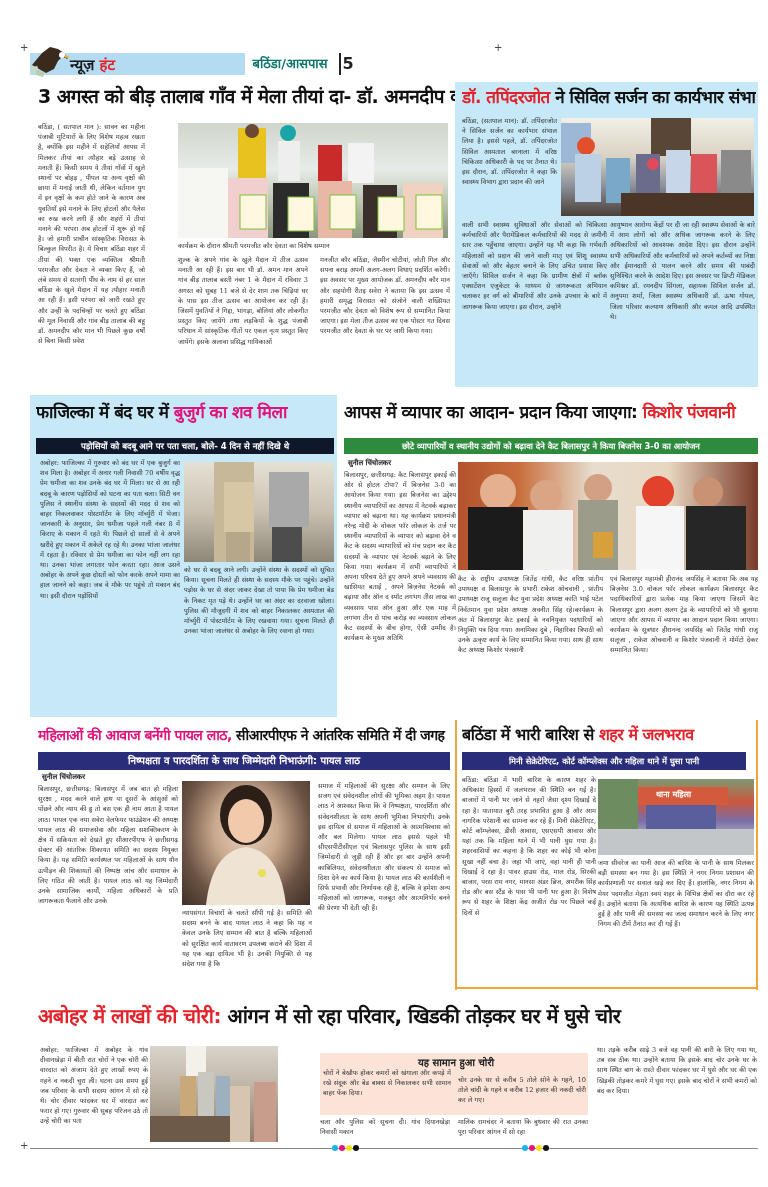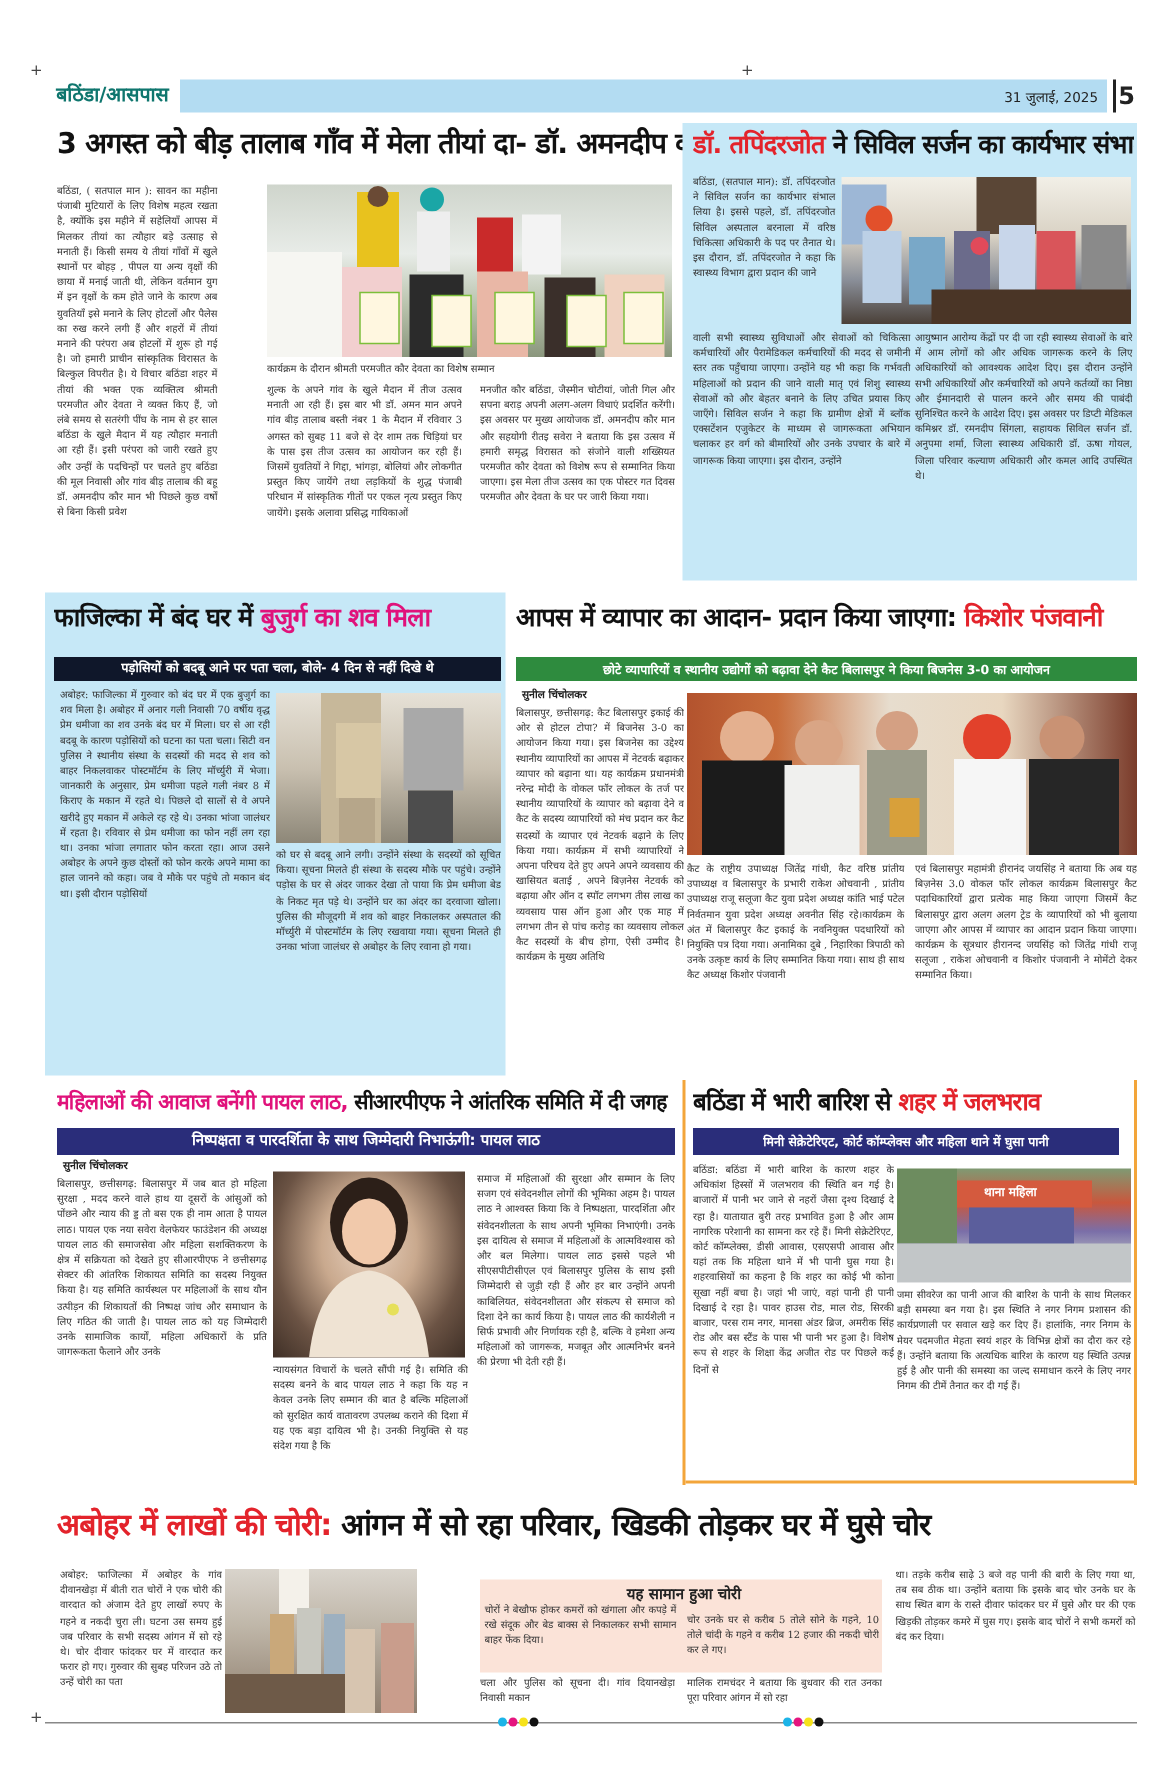--- a/index.html
+++ b/index.html
@@ -100,24 +100,31 @@
   .c { background: #1cb4e8; } .m { background: #e5157f; } .y { background: #f6e21a; } .k { background: #111; }
 </style>
 </head>
 <body>
 
 <span class="crop" style="left:20px;top:42px;">+</span>
 <span class="crop" style="left:494px;top:42px;">+</span>
 <span class="crop" style="left:20px;top:1140px;">+</span>
 
 <header class="masthead">
+  <div class="mast-left">
+    <svg class="eagle" viewBox="0 0 44 34">
+      <path d="M4 22 L14 10 L22 4 L30 6 L36 10 L40 16 L34 14 L30 18 L26 26 L18 30 Z" fill="#3a2a1e"></path>
+      <circle cx="34" cy="12" r="3" fill="#fff"></circle>
+      <path d="M37 12 L42 14 L37 15 Z" fill="#f2b21a"></path>
+      <rect x="2" y="24" width="8" height="5" fill="#c8d8c0" transform="rotate(-20 6 26)"></rect>
+      <rect x="8" y="28" width="8" height="5" fill="#b9cbb0" transform="rotate(15 12 30)"></rect>
+    </svg>
+    <span class="brand"><span>न्यूज़</span> <span class="red">हंट</span></span>
+  </div>
   <div class="mast-section">बठिंडा/आसपास</div>
-  <div class="mast-right">
-    <span>31 जुलाई, 2025</span>
-  </div>
   <div class="page-num">5</div>
 </header>
 
 <article>
   <h1 id="s1-title" class="h1">3 अगस्त को बीड़ तालाब गाँव में  मेला तीयां दा- डॉ. अमनदीप कौर मान</h1>
   <div id="s1-col1" class="body-text">बठिंडा, ( सतपाल मान ):  सावन का महीना पंजाबी मुटियारों के लिए विशेष महत्व रखता है, क्योंकि इस महीने में सहेलियाँ आपस में मिलकर तीयां का त्यौहार बड़े उत्साह से मनाती हैं। किसी समय ये तीयां गाँवों में खुले स्थानों पर बोहड़ , पीपल या अन्य वृक्षों की छाया में मनाई जाती थी, लेकिन वर्तमान युग में इन वृक्षों के कम होते जाने के कारण अब युवतियाँ इसे मनाने के लिए होटलों और पैलेस का रुख करने लगी हैं और शहरों में तीयां मनाने की परंपरा अब होटलों में शुरू हो गई है। जो हमारी प्राचीन सांस्कृतिक विरासत के बिल्कुल विपरीत है। ये विचार बठिंडा शहर में तीयां की भक्त एक व्यक्तित्व श्रीमती परमजीत और देवता ने व्यक्त किए हैं, जो लंबे समय से सतरंगी पींघ के नाम से हर साल बठिंडा के खुले मैदान में यह त्यौहार मनाती आ रही हैं। इसी परंपरा को जारी रखते हुए और उन्हीं के पदचिन्हों पर चलते हुए बठिंडा की मूल निवासी और गांव बीड़ तालाब की बहू डॉ. अमनदीप कौर मान भी पिछले कुछ वर्षों से बिना किसी प्रवेश</div>
   <div id="s1-photo" class="photo">
     <svg width="270" height="115" viewBox="0 0 270 115">
       <rect x="60" y="5" width="28" height="50" fill="#e8c21e"></rect>
       <circle cx="74" cy="8" r="7" fill="#6a4a35"></circle>

